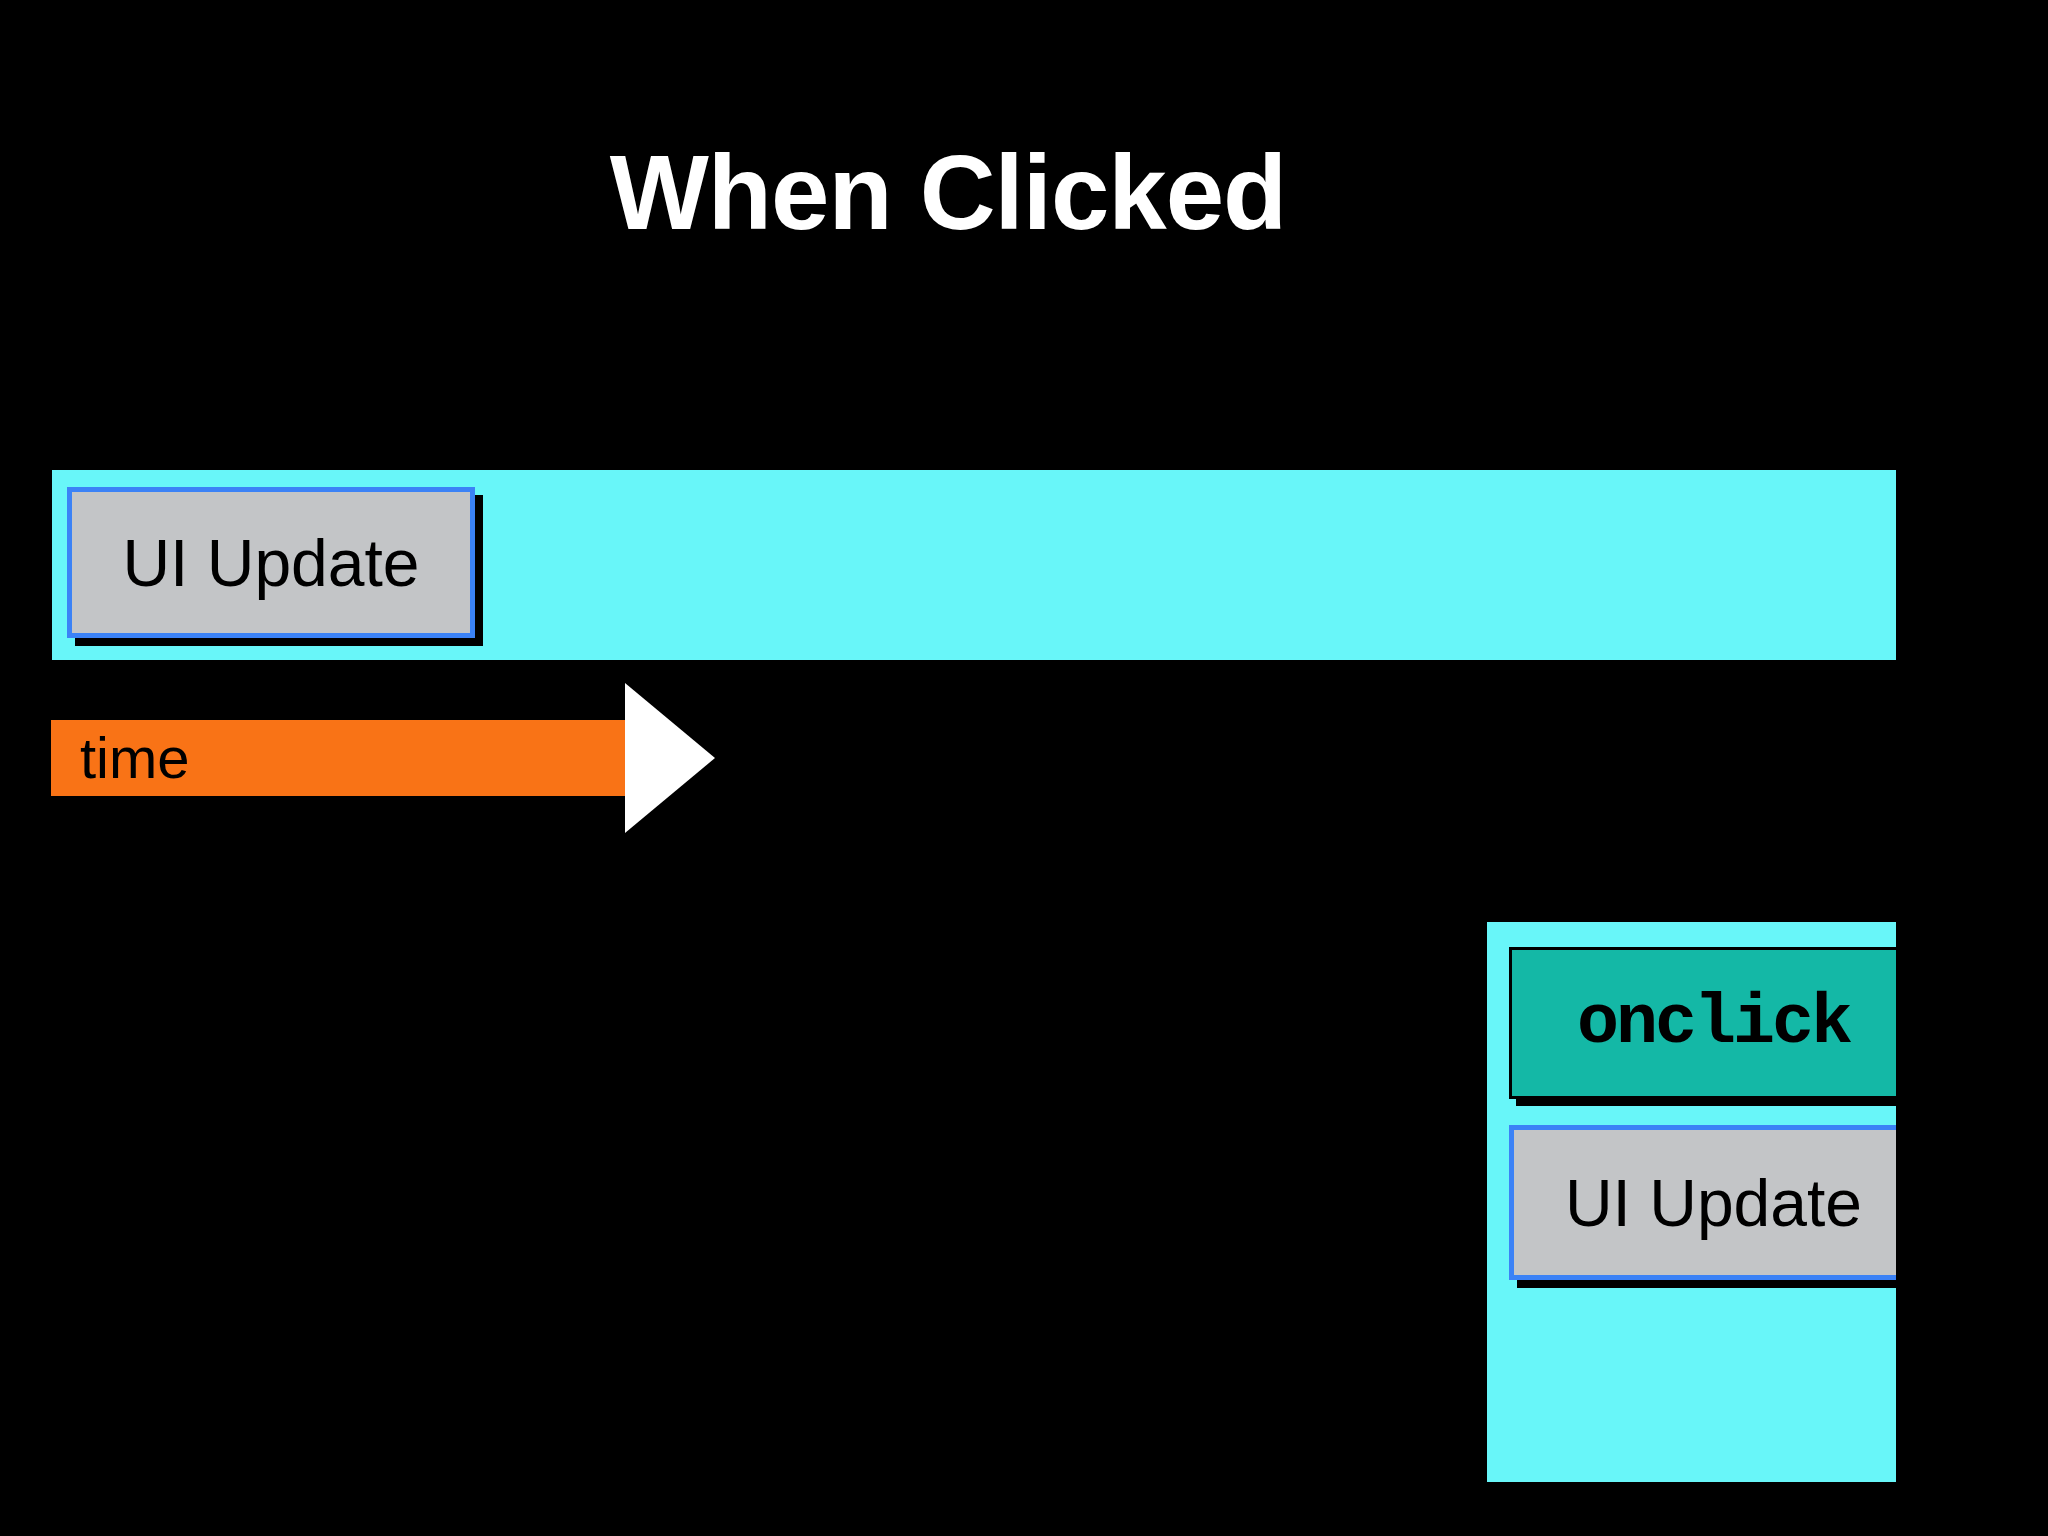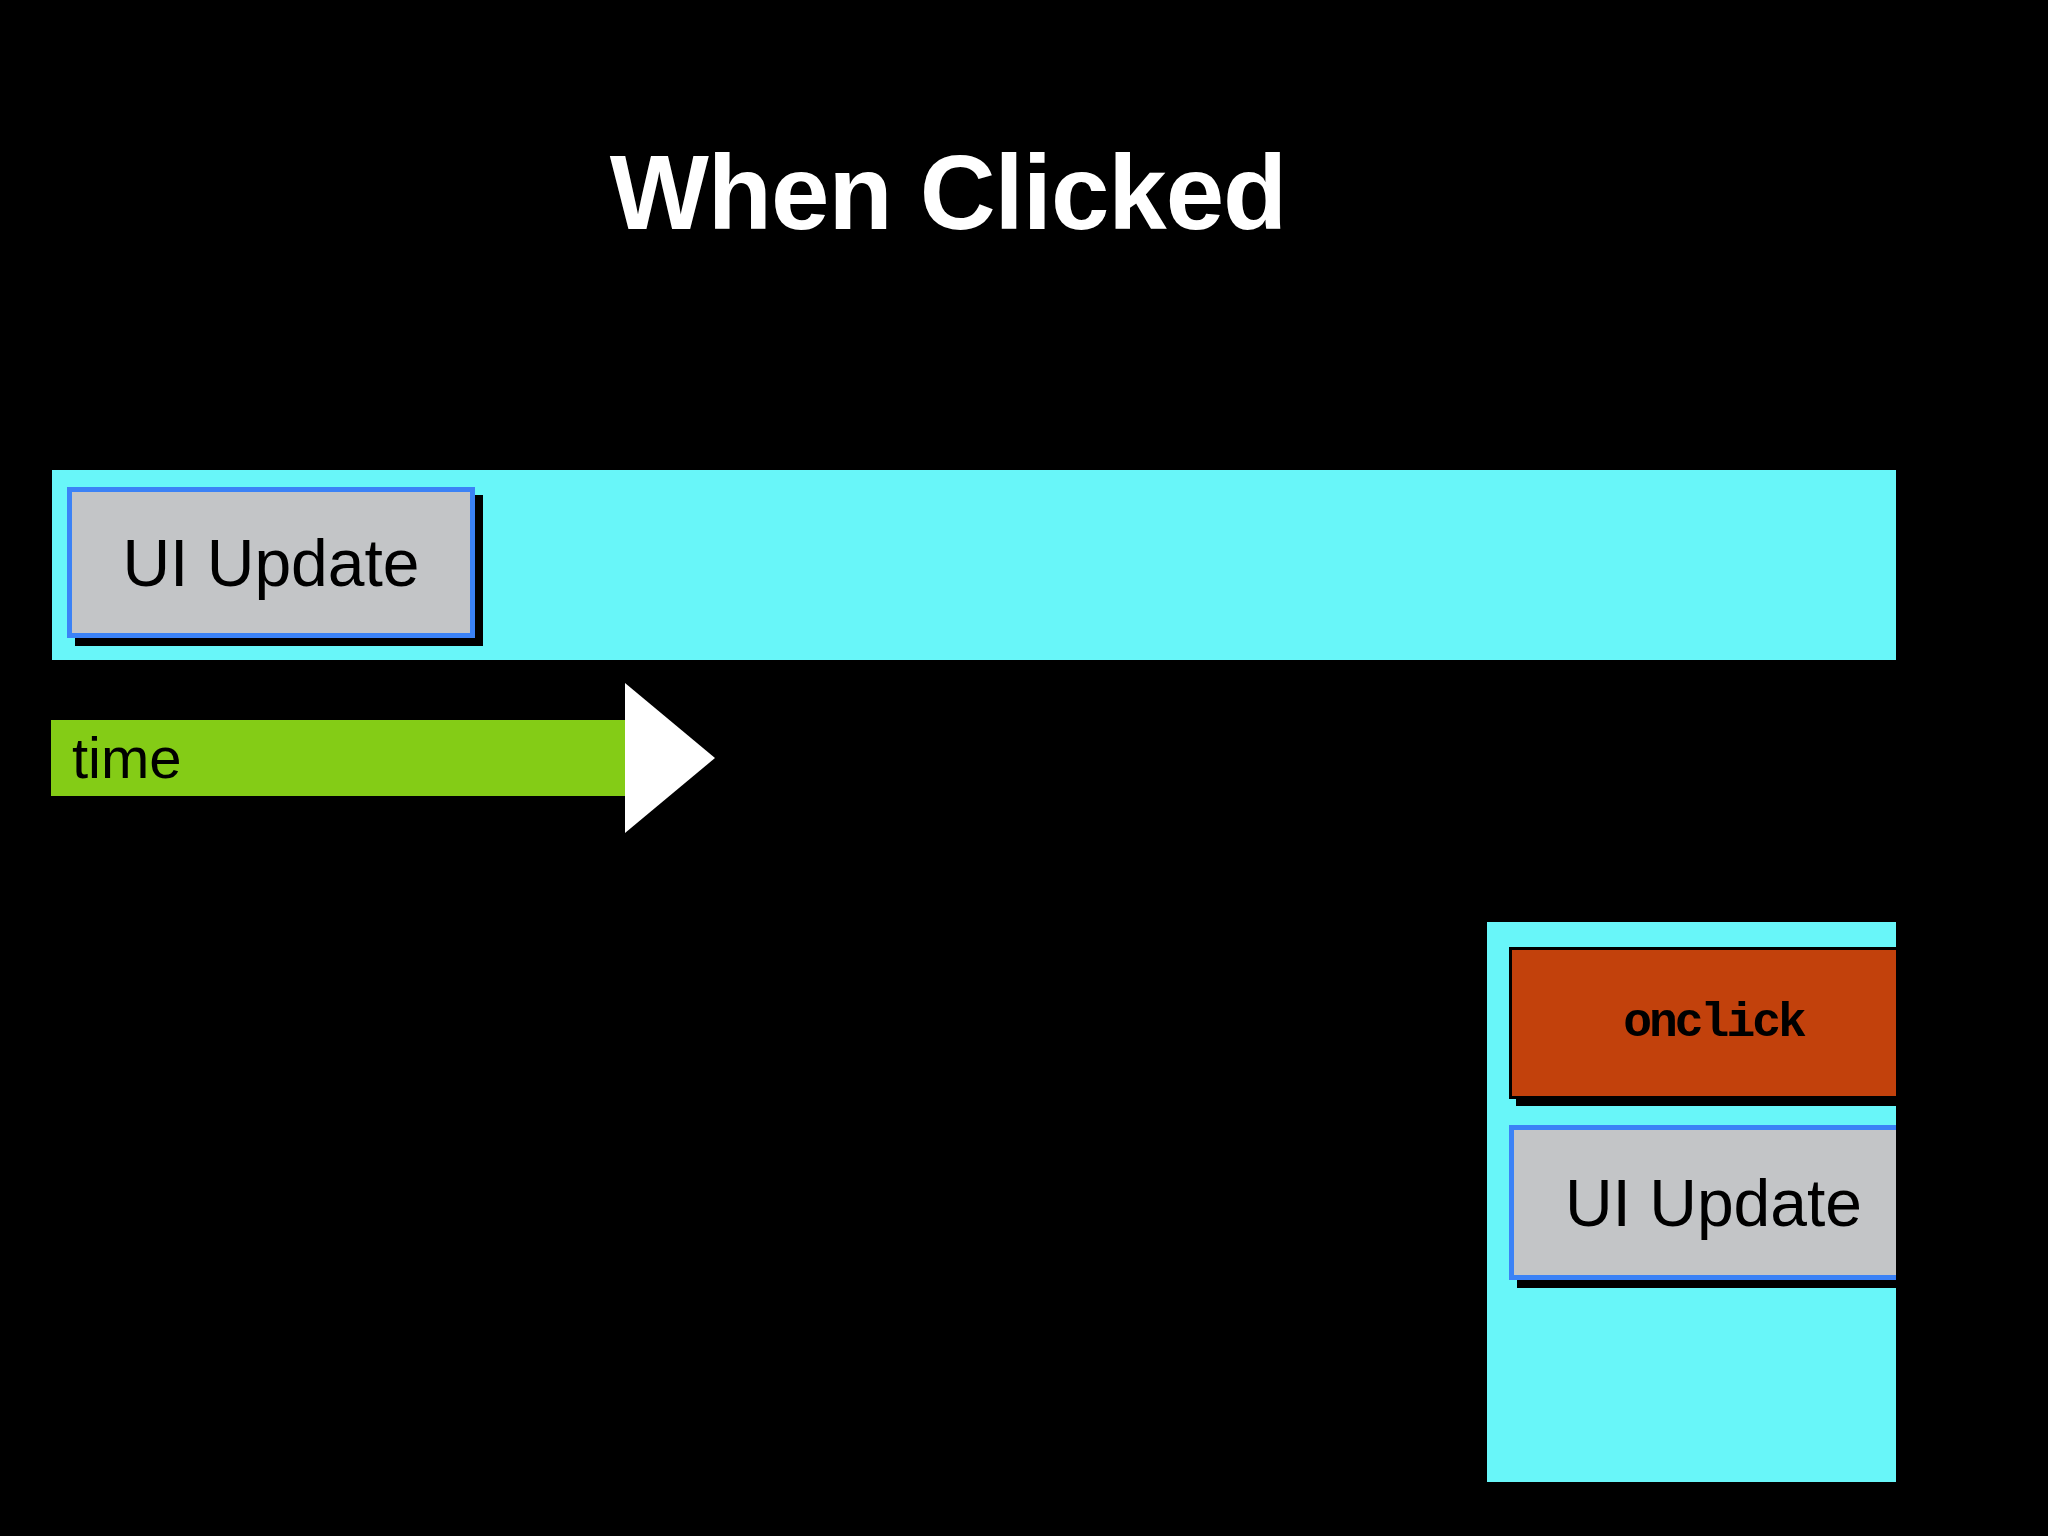--- a/index.html
+++ b/index.html
@@ -45,22 +45,22 @@
   
   .time-arrow{
     position:absolute;
     left:51px;top:683px;
     width:715px;height:150px;
   }
   .arrow-shaft{
     position:absolute;
     left:0;top:37px;
     width:574px;height:76px;
-    background:#84cc16;
-    display:flex;align-items:center;
+    background:#f97316;
+    display:flex;align-items:center;padding-left:8px;
   }
   .arrow-head{
     position:absolute;
     left:574px;top:0;
     width:0;height:0;
     border-top:75px solid transparent;
     border-bottom:75px solid transparent;
     border-left:90px solid #fff;
   }
   .time-label{
@@ -74,28 +74,28 @@
     position:absolute;
     left:1487px;top:922px;
     width:458px;height:560px;
     background:#68F6F9;
   }
   .onclick-box{
     position:absolute;
     left:22px;top:25px;
     width:409px;height:152px;
     box-sizing:border-box;
-    background:#c2410c;
+    background:#14b8a6;
     border:3px solid #000;
     box-shadow:7px 7px 0 #000;
     display:flex;align-items:center;justify-content:center;
     color:#000;
     font-family:"Liberation Mono","DejaVu Sans Mono",monospace;
     font-weight:700;
-    font-size:48px;
+    font-size:70px;
     letter-spacing:-3px;
   }
   .ui-box.second{
     left:22px;top:203px;
     width:409px;height:155px;
   }
 </style>
 </head>
 <body>
 

